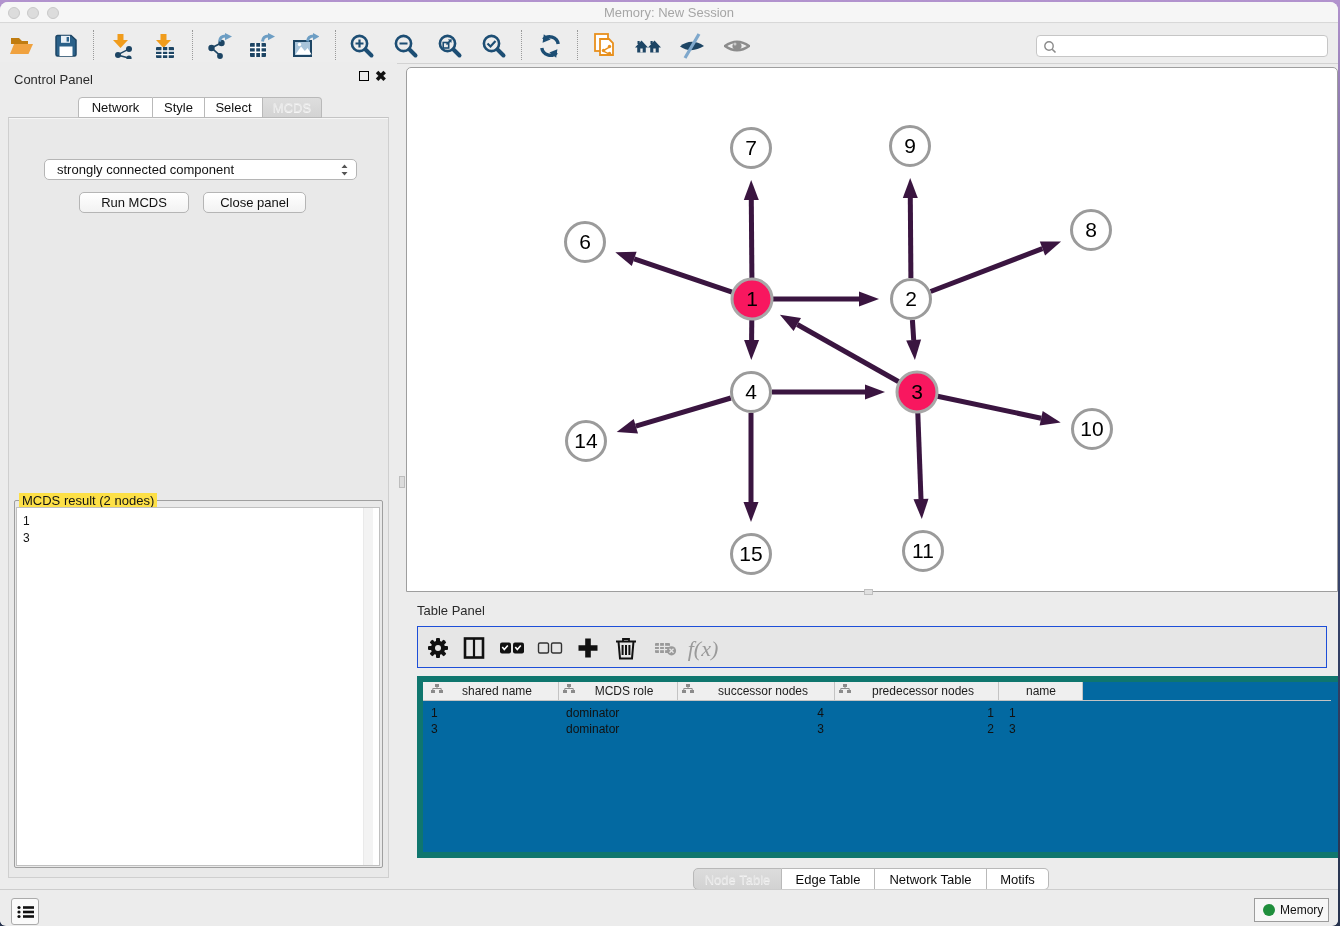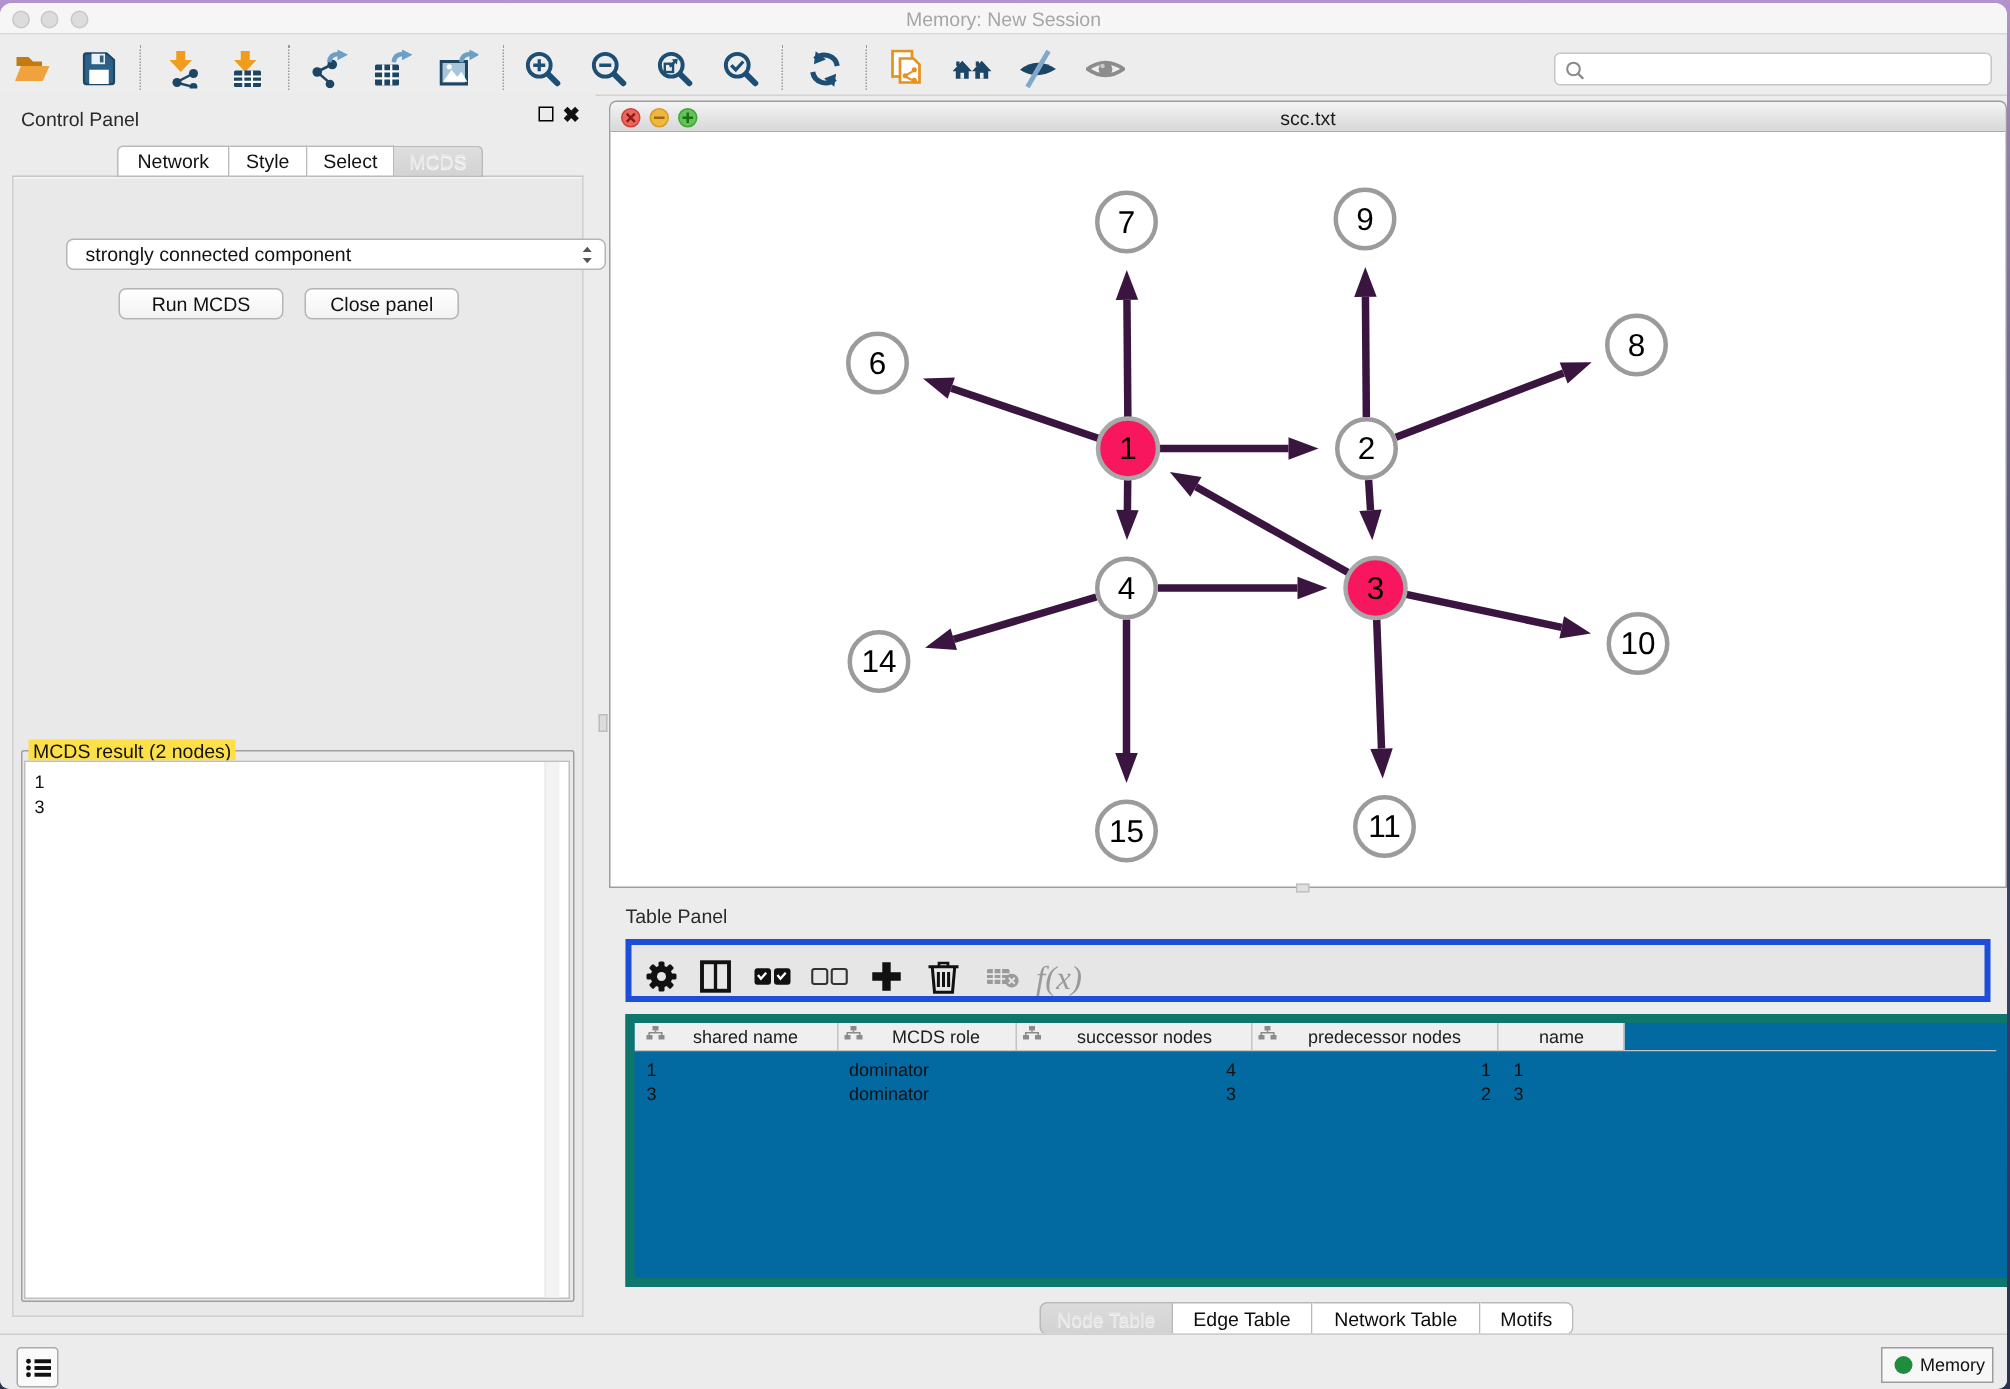--- a/index.html
+++ b/index.html
@@ -13,37 +13,37 @@
 .tbi{position:absolute;top:9px;width:26px;height:26px}
 #search{position:absolute;left:1036px;top:11px;width:292px;height:22px;background:#fff;border:1px solid #c6c6c6;border-radius:4px}
 
 #cp{position:absolute;left:0;top:60px;width:397px;height:827px;background:#ececec}
 #cph{position:absolute;left:14px;top:10px;font-size:13px;color:#2a2a2a}
 .wbtn{position:absolute;font-size:13px;color:#111}
 #cpbody{position:absolute;left:8px;top:55px;width:381px;height:761px;border:1px solid #cfcfcf;border-top:1px solid #c4c4c4;background:#e9e9e9;box-shadow:inset 0 1px 0 #f6f6f6}
 .tab{position:absolute;top:35px;height:21px;border:1px solid #b9b9b9;background:#fff;font-size:13px;color:#111;text-align:center;line-height:20px}
 .tabsel{background:linear-gradient(#dedede,#d3d3d3);color:#e8e8e8;text-shadow:0 1px 0 #f5f5f5}
 #optlab{position:absolute;left:0;top:76px;width:397px;text-align:center;font-size:13px;color:#141414}
-#combo{position:absolute;left:44px;top:97px;width:360px;height:21px;background:#fff;border:1px solid #b5b5b5;border-radius:5px;font-size:13px;color:#111;line-height:19px;padding-left:12px}
+#combo{position:absolute;left:44px;top:97px;width:313px;height:21px;background:#fff;border:1px solid #b5b5b5;border-radius:5px;font-size:13px;color:#111;line-height:19px;padding-left:12px}
 .btn{position:absolute;top:130px;height:21px;background:linear-gradient(#fff,#f2f2f2);border:1px solid #b5b5b5;border-radius:5px;font-size:13px;color:#111;text-align:center;line-height:19px}
 #grp{position:absolute;left:14px;top:438px;width:369px;height:368px;border:1px solid #9f9f9f;border-radius:2px}
 #grplab{position:absolute;left:19px;top:431px;background:#fde047;padding:0 3px;font-size:13px;color:#141414}
 #grptxt{position:absolute;left:16px;top:445px;width:364px;height:359px;background:#fff;border:1px solid #c0c0c0;font-size:12px;color:#111;padding:5px 0 0 6px;line-height:16.5px}
 #grpsb{position:absolute;left:363px;top:446px;width:10px;height:357px;background:#f3f3f3;border-left:1px solid #eaeaea}
 #vgrip{position:absolute;left:399px;top:474px;width:6px;height:12px;background:#dcdcdc;border:1px solid #bdbdbd}
 
 #nw{position:absolute;left:406px;top:65px;width:932px;height:525px;background:#fff;border:1px solid #9e9e9e;border-radius:5px 5px 0 0}
 #nwtb{position:absolute;left:0;top:0;width:100%;height:20px;background:linear-gradient(#f4f4f4,#d8d8d8);border-bottom:1px solid #ababab;border-radius:5px 5px 0 0}
 #nwtitle{position:absolute;top:3px;left:0;width:100%;text-align:center;font-size:13px;color:#1a1a1a}
 .mac{position:absolute;top:4px;width:13px;height:13px;border-radius:50%}
 #hsplitgrip{position:absolute;left:864px;top:587px;width:9px;height:6px;background:#e0e0e0;border:1px solid #c0c0c0}
 
 #tp{position:absolute;left:406px;top:598px;width:932px;height:291px;background:#ececec}
 #tph{position:absolute;left:11px;top:3px;font-size:13px;color:#2a2a2a}
-#tptools{position:absolute;left:11px;top:26px;width:910px;height:42px;background:#e6e6e6;border:4px solid #1d4ed8}
+#tptools{position:absolute;left:11px;top:26px;width:910px;height:42px;background:#e6e6e6;border:1px solid #1d4ed8}
 #tbl{position:absolute;left:11px;top:76px;width:1092px;height:182px;background:#0369a1;border:6px solid #0f766e}
 .td{position:absolute;font-size:12px;color:#111;line-height:16px}
 .btab{position:absolute;top:268px;height:22px;border:1px solid #b9b9b9;background:#fff;font-size:13px;color:#0d0d0d;text-align:center;line-height:21px;font-weight:normal}
 
 #sb{position:absolute;left:0;top:887px;width:1338px;height:35px;background:#ececec;border-top:1px solid #cdcdcd}
 #listbtn{position:absolute;left:11px;top:8px;width:28px;height:27px;background:#fafafa;border:1px solid #ababab;border-radius:3px}
 #membtn{position:absolute;left:1254px;top:8px;width:75px;height:24px;background:#f7f7f7;border:1px solid #9c9c9c;font-size:12px;color:#111}
 </style></head>
 <body>
 <div id="win">
@@ -206,38 +206,20 @@
         </svg></div>
     <div class="btn" style="left:79px;width:110px">Run MCDS</div>
     <div class="btn" style="left:203px;width:103px">Close panel</div>
     <div id="grp"></div>
     <div id="grplab">MCDS result (2 nodes)</div>
     <div id="grptxt">1<br>3</div>
     <div id="grpsb"></div>
   </div>
   <div id="vgrip"></div>
   <div id="nw">
-    <div id="nwtb">
-      <div class="mac" style="left:7px;background:#ec6660;border:1px solid #d0403a">
-          <svg width="11" height="11" viewBox="0 0 11 11" style="position:absolute;left:0;top:0">
-            <path d="M2.8 2.8 8.2 8.2M8.2 2.8 2.8 8.2" stroke="#8f1a12" stroke-width="1.6"></path>
-          </svg>
-        </div>
-      <div class="mac" style="left:26px;background:#f0b73f;border:1px solid #d69a28">
-          <svg width="11" height="11" viewBox="0 0 11 11" style="position:absolute;left:0;top:0">
-            <path d="M2 5.5H9" stroke="#9a6b0a" stroke-width="1.7"></path>
-          </svg>
-        </div>
-      <div class="mac" style="left:45px;background:#61c555;border:1px solid #43a336">
-          <svg width="11" height="11" viewBox="0 0 11 11" style="position:absolute;left:0;top:0">
-            <path d="M2 5.5H9M5.5 2V9" stroke="#1d6e18" stroke-width="1.7"></path>
-          </svg>
-        </div>
-      <div id="nwtitle">scc.txt</div>
-    </div>
     <svg style="position:absolute;left:0;top:21px" width="930" height="505" viewBox="0 0 930 505">
       <g stroke="#3a1540" stroke-width="5" fill="#3a1540" stroke-linecap="butt">
         <line x1="344.9" y1="189.0" x2="344.3" y2="111.0"></line>
         <polygon points="344.2,91.0 351.8,110.9 336.8,111.0" stroke="none"></polygon>
         <line x1="325.1" y1="203.2" x2="227.2" y2="169.8"></line>
         <polygon points="208.3,163.3 229.6,162.7 224.8,176.9" stroke="none"></polygon>
         <line x1="366.0" y1="210.0" x2="452.0" y2="210.0"></line>
         <polygon points="472.0,210.0 452.0,217.5 452.0,202.5" stroke="none"></polygon>
         <line x1="344.8" y1="231.0" x2="344.6" y2="251.0"></line>
         <polygon points="344.3,271.0 337.1,250.9 352.1,251.1" stroke="none"></polygon>

